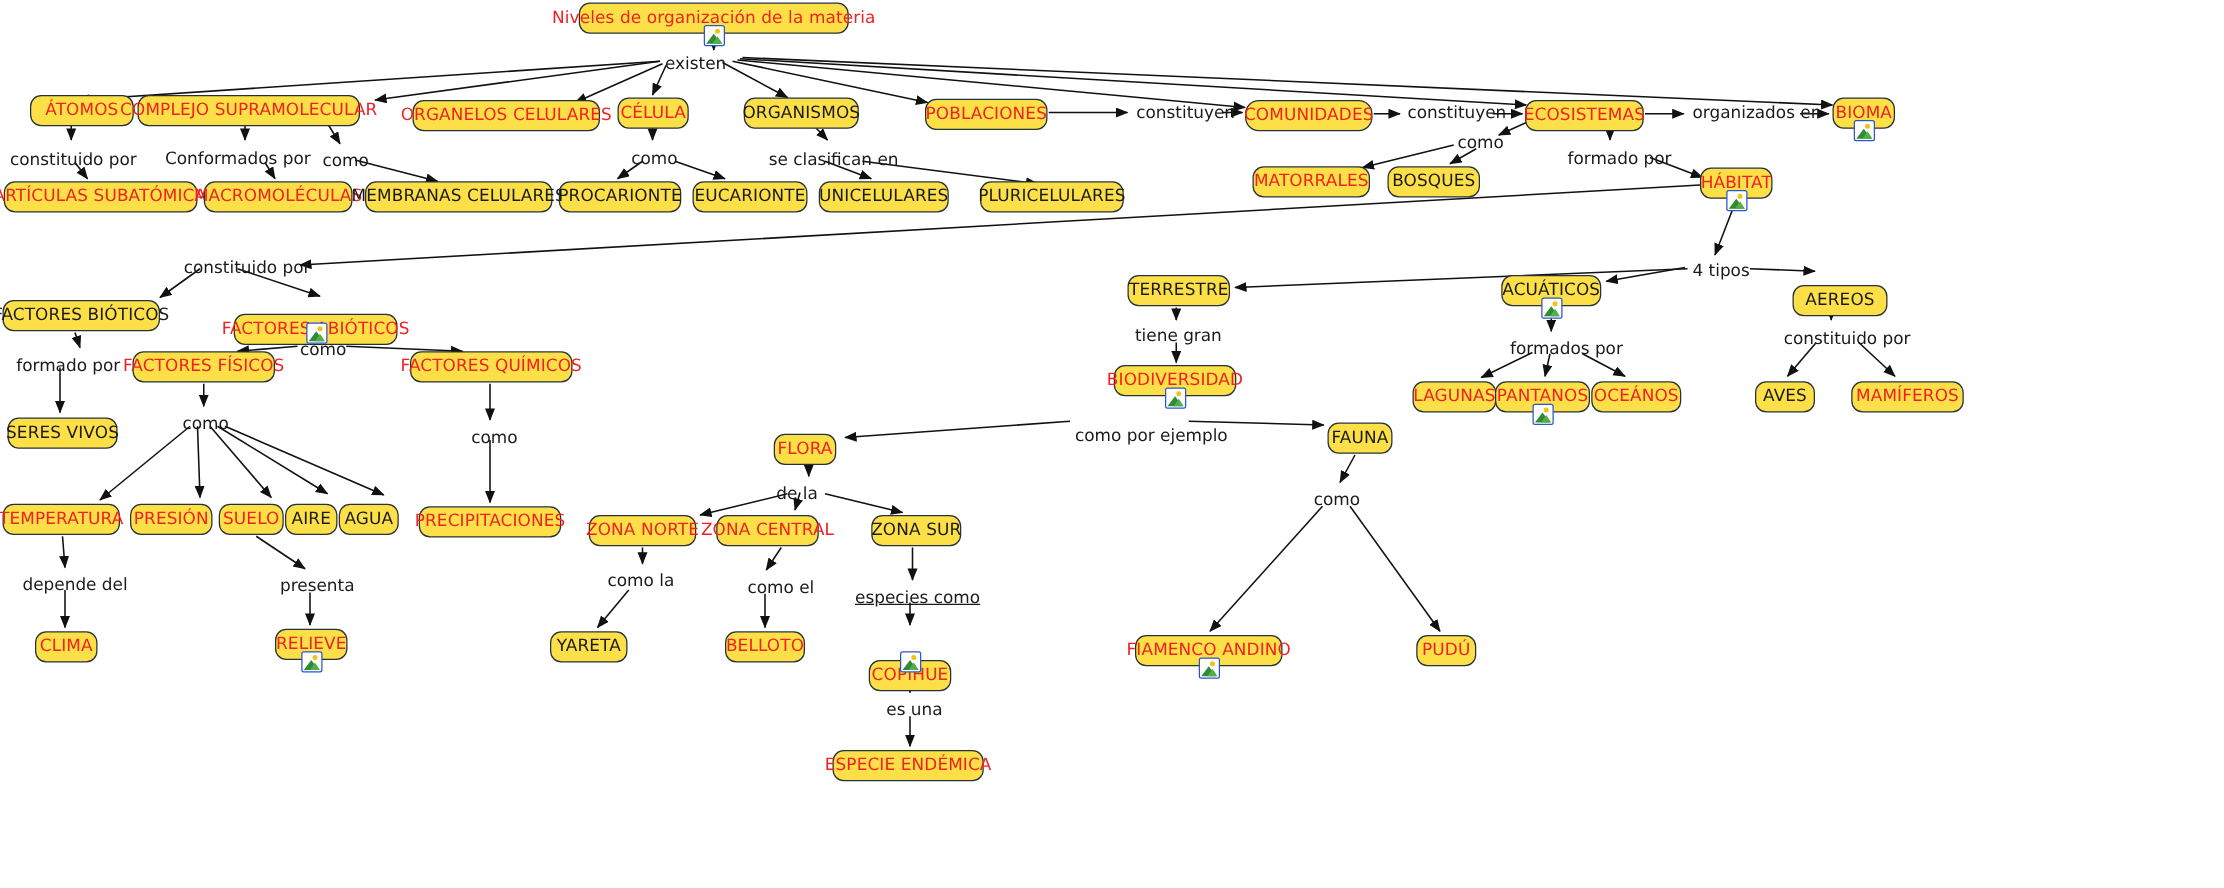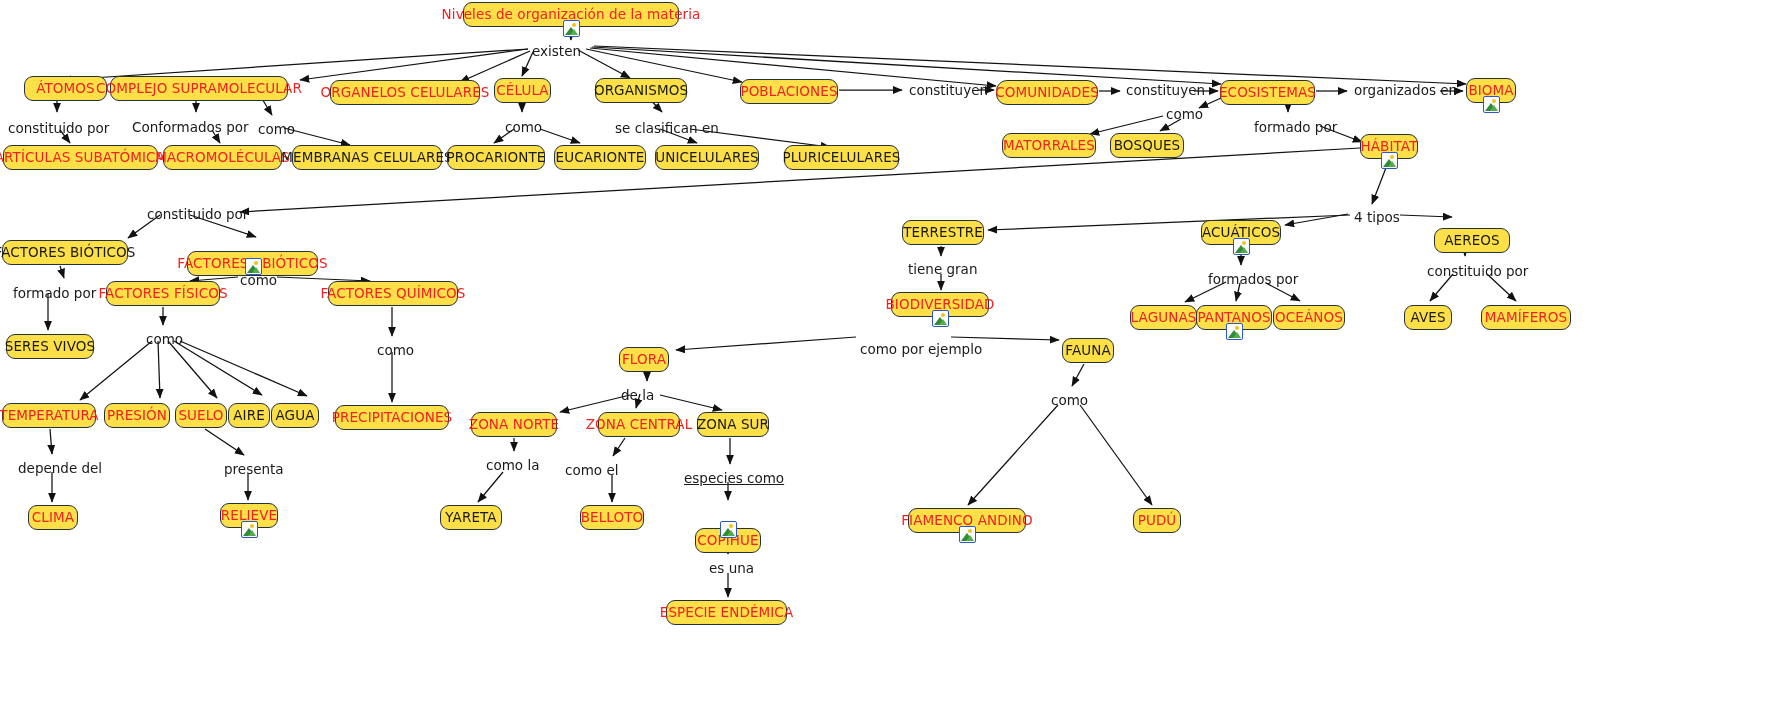--- a/index.html
+++ b/index.html
@@ -337,21 +337,21 @@
       </div>
       <div class="node black" style="left: 271px; top: 403px; width: 48px;">
         <span>AGUA</span>
       </div>
       <div class="node red" style="left: 335px; top: 405px; width: 114px;">
         <span>PRECIPITACIONES</span>
       </div>
       <div class="node red" style="left: 471px; top: 412px; width: 86px;">
         <span>ZONA NORTE</span>
       </div>
-      <div class="node red" style="left: 598px; top: 412px; width: 82px;">
+      <div class="node red" style="left: 573px; top: 412px; width: 82px;">
         <span>ZONA CENTRAL</span>
       </div>
       <div class="node black" style="left: 697px; top: 412px; width: 72px;">
         <span>ZONA SUR</span>
       </div>
       <div class="node black" style="left: 440px; top: 505px; width: 62px;">
         <span>YARETA</span>
       </div>
       <div class="node red" style="left: 580px; top: 505px; width: 64px;">
         <span>BELLOTO</span>
@@ -413,17 +413,17 @@
       <div class="lbl" style="left: 13px; top: 285px;">formado por</div>
       <div class="lbl" style="left: 240px; top: 272px;">como</div>
       <div class="lbl" style="left: 146px; top: 331px;">como</div>
       <div class="lbl" style="left: 377px; top: 342px;">como</div>
       <div class="lbl" style="left: 860px; top: 341px;">como por ejemplo</div>
       <div class="lbl" style="left: 1051px; top: 392px;">como</div>
       <div class="lbl" style="left: 621px; top: 387px;">de la</div>
       <div class="lbl" style="left: 18px; top: 460px;">depende del</div>
       <div class="lbl" style="left: 224px; top: 461px;">presenta</div>
       <div class="lbl" style="left: 486px; top: 457px;">como la</div>
-      <div class="lbl" style="left: 565px; top: 462px; text-align: right;">como el</div>
+      <div class="lbl" style="left: 598px; top: 462px; text-align: right;">como el</div>
       <div class="lbl" style="left: 684px; top: 470px; text-decoration: underline;">especies como</div>
       <div class="lbl" style="left: 709px; top: 560px;">es una</div>
     </div>
 </div>
 
 </body></html>

